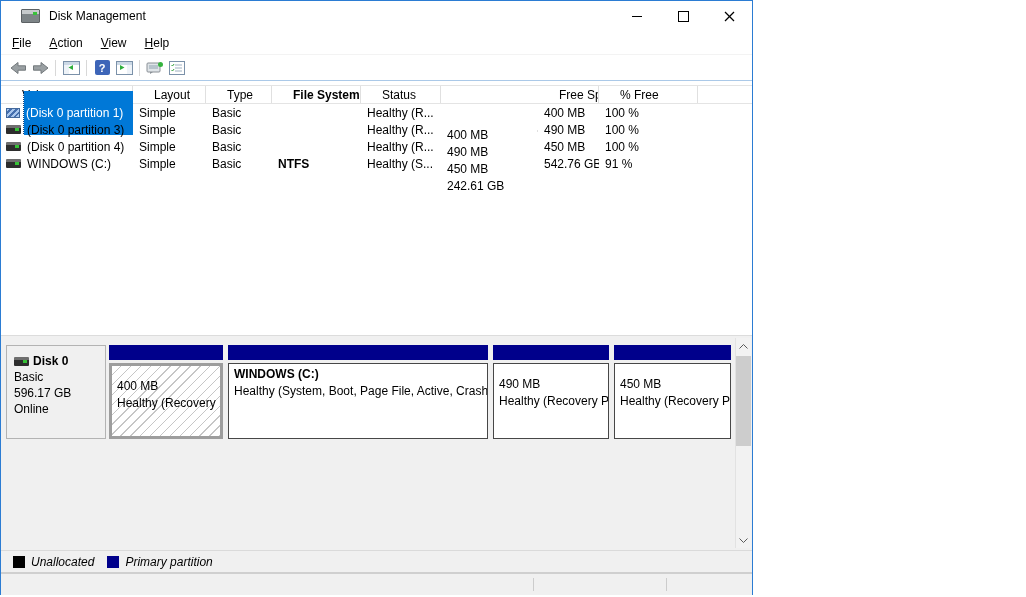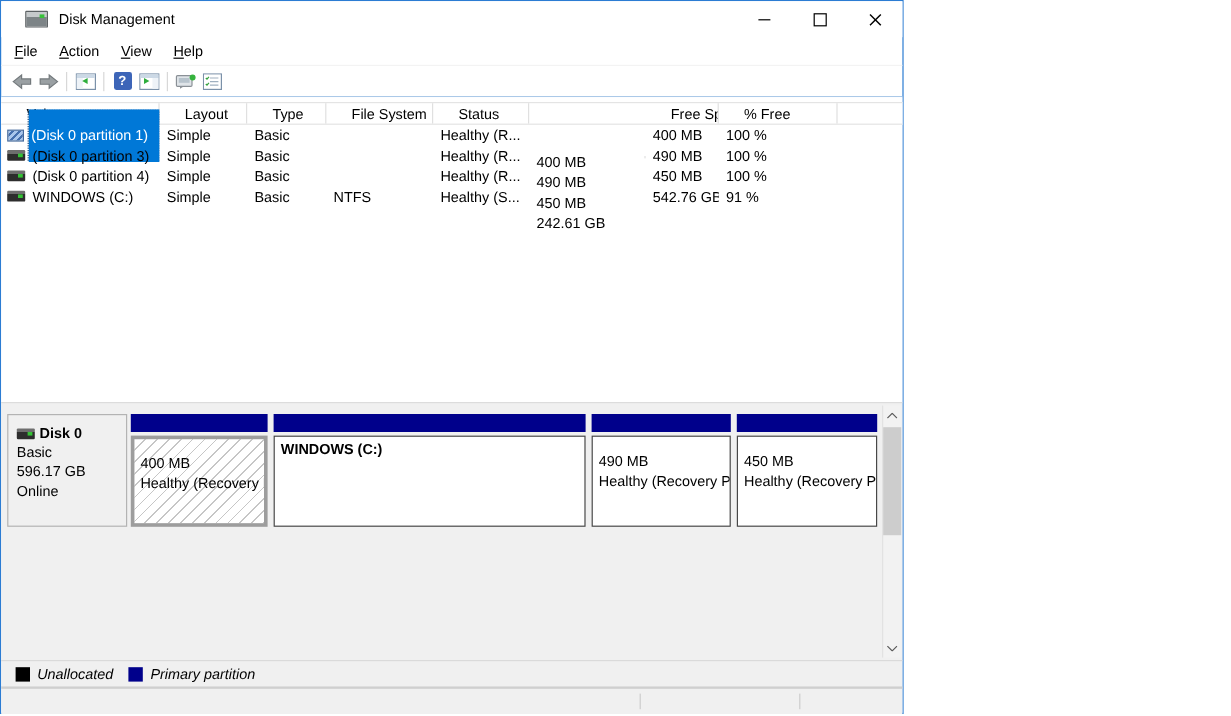--- a/index.html
+++ b/index.html
@@ -30,21 +30,21 @@
   
   .toolbar{height:25px;flex:0 0 25px;display:flex;align-items:center;padding-left:6px;border-bottom:1px solid #abc9e8;}
   .tb-btn{width:22px;height:22px;display:flex;align-items:center;justify-content:center;}
   .tb-sep{width:1px;height:16px;background:#d8d8d8;margin:0 4px;}
   .help-ico{width:15px;height:15px;background:#3d65b8;border-radius:2px;color:#fff;
     font-weight:bold;font-size:11px;display:flex;align-items:center;justify-content:center;}
   
   .listpane{flex:0 0 254px;background:#fff;padding-top:4px;box-sizing:border-box;}
   .lv-header{display:flex;height:19px;border-top:1px solid #e4e4e4;border-bottom:1px solid #e4e4e4;box-sizing:border-box;background:#fff;}
   .lv-hcell{box-sizing:border-box;border-right:1px solid #e0e0e0;padding:2px 0 0 21px;white-space:nowrap;overflow:hidden;}
-  .c0{width:132px;} .c1{width:73px;} .c2{width:66px;} .c3{width:89px;}
+  .c0{width:132px;} .c1{width:73px;} .c2{width:66px;} .c3{width:89px;font-weight:bold;}
   .c4{width:80px;} .c5{width:97px;margin-top:44px;} .c6{width:61px;} .c7{width:99px;}
   .c8{flex:1;border-right:none;}
   .lv-row{display:flex;height:17px;align-items:center;}
   .lv-cell{box-sizing:border-box;padding-left:6px;white-space:nowrap;overflow:hidden;}
   .vol-cell{display:flex;align-items:center;gap:4px;padding-left:5px;}
   .vol-name{padding:15px 2px;flex:1;white-space:nowrap;overflow:hidden;}
   .vol-name.sel{background:#0078d7;color:#fff;outline:1px dotted #12457e;}
   .drive-icon{flex:0 0 15px;width:15px;height:9px;background:linear-gradient(#6e6e6e 0 3px,#2d2d2d 3px 100%);border-radius:1px;position:relative;}
   .drive-icon::after{content:'';position:absolute;right:2px;top:3px;width:4px;height:3px;background:#35c135;}
   .hatch-icon{flex:0 0 14px;width:14px;height:10px;border:1px solid #44699c;box-sizing:border-box;
@@ -256,20 +256,21 @@
         <div class="ptn-bar" style="background: rgb(0, 0, 139);"></div>
         <div class="ptn-body pad">
           <div>400 MB</div>
           <div>Healthy (Recovery P</div>
         </div>
       </div>
       <div class="ptn pw2">
         <div class="ptn-bar" style="background: rgb(0, 0, 139);"></div>
         <div class="ptn-body">
           <div class="ptn-name">WINDOWS (C:)</div>
+          <div>Healthy (System, Boot, Page File, Active, Crash</div>
         </div>
       </div>
       <div class="ptn pw3">
         <div class="ptn-bar" style="background: rgb(0, 0, 139);"></div>
         <div class="ptn-body pad">
           <div>490 MB</div>
           <div>Healthy (Recovery P</div>
         </div>
       </div>
       <div class="ptn pw4">

